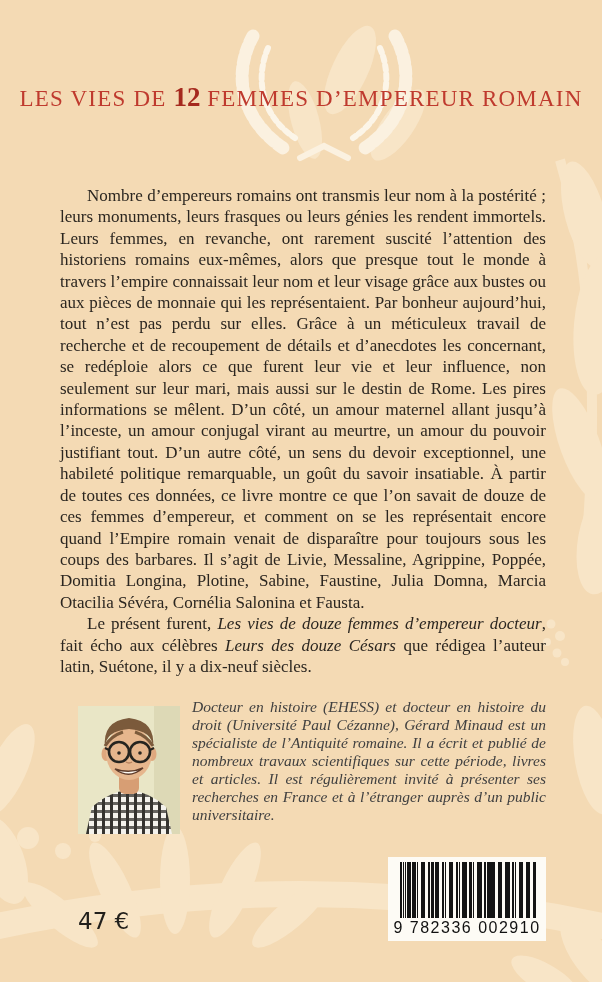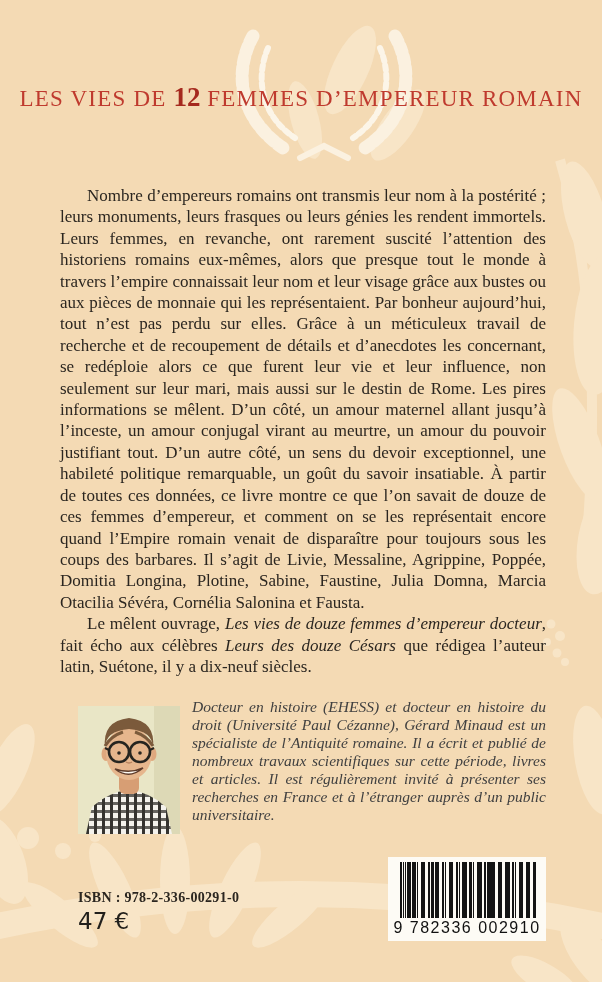--- a/index.html
+++ b/index.html
@@ -126,21 +126,21 @@
     <ellipse cx="590" cy="955" rx="18" ry="45" fill="#f8e5c7" transform="rotate(-35 590 955)"></ellipse>
     <ellipse cx="545" cy="978" rx="14" ry="38" fill="#f8e5c7" transform="rotate(-60 545 978)"></ellipse>
   </svg>
 
   <div class="title-block">
     <div class="title-line"><span>LES VIES DE </span><span class="title-number">12</span><span> FEMMES D’EMPEREUR ROMAIN</span></div>
   </div>
 
   <div class="synopsis">
     <p>Nombre d’empereurs romains ont transmis leur nom à la postérité ; leurs monuments, leurs frasques ou leurs génies les rendent immortels. Leurs femmes, en revanche, ont rarement suscité l’attention des historiens romains eux-mêmes, alors que presque tout le monde à travers l’empire connaissait leur nom et leur visage grâce aux bustes ou aux pièces de monnaie qui les représentaient. Par bonheur aujourd’hui, tout n’est pas perdu sur elles. Grâce à un méticuleux travail de recherche et de recoupement de détails et d’anecdotes les concernant, se redéploie alors ce que furent leur vie et leur influence, non seulement sur leur mari, mais aussi sur le destin de Rome. Les pires informations se mêlent. D’un côté, un amour maternel allant jusqu’à l’inceste, un amour conjugal virant au meurtre, un amour du pouvoir justifiant tout. D’un autre côté, un sens du devoir exceptionnel, une habileté politique remarquable, un goût du savoir insatiable. À partir de toutes ces données, ce livre montre ce que l’on savait de douze de ces femmes d’empereur, et comment on se les représentait encore quand l’Empire romain venait de disparaître pour toujours sous les coups des barbares. Il s’agit de Livie, Messaline, Agrippine, Poppée, Domitia Longina, Plotine, Sabine, Faustine, Julia Domna, Marcia Otacilia Sévéra, Cornélia Salonina et Fausta.</p>
-    <p><span>Le mêlent ouvrage, </span><span class="ital">Les vies de douze femmes d’empereur docteur</span><span>, fait écho aux célèbres </span><span class="ital">Leurs des douze Césars</span><span> que rédigea l’auteur latin, Suétone, il y a dix-neuf siècles.</span></p>
+    <p><span>Le présent furent, </span><span class="ital">Les vies de douze femmes d’empereur docteur</span><span>, fait écho aux célèbres </span><span class="ital">Leurs des douze Césars</span><span> que rédigea l’auteur latin, Suétone, il y a dix-neuf siècles.</span></p>
   </div>
 
   <div class="author-section">
     <svg class="author-photo" viewBox="0 0 102 128" xmlns="http://www.w3.org/2000/svg" aria-hidden="true">
       <defs>
         <pattern id="plaid" width="8" height="8" patternUnits="userSpaceOnUse">
           <rect width="8" height="8" fill="#f4f2ec"></rect>
           <rect x="0" y="0" width="3" height="8" fill="#35332f"></rect>
           <rect x="0" y="0" width="8" height="3" fill="#35332f" opacity="0.75"></rect>
         </pattern>
@@ -158,21 +158,20 @@
       <circle cx="62" cy="46" r="10" fill="none" stroke="#26241f" stroke-width="2.6"></circle>
       <path d="M50,44 L53,44 M31,44 L27,42 M72,44 L76,42" stroke="#26241f" stroke-width="2" fill="none"></path>
       <circle cx="41" cy="47" r="1.8" fill="#2a2620"></circle>
       <circle cx="62" cy="47" r="1.8" fill="#2a2620"></circle>
       <path d="M37,63 Q51,74 65,62 Q52,68 37,63 Z" fill="#fdf9f2" stroke="#5d3b2a" stroke-width="1.4"></path>
       <path d="M48,56 Q51,58 54,56" stroke="#b5815c" stroke-width="1.4" fill="none"></path>
     </svg>
     <div class="author-bio">Docteur en histoire (EHESS) et docteur en histoire du droit (Université Paul Cézanne), Gérard Minaud est un spécialiste de l’Antiquité romaine. Il a écrit et publié de nombreux travaux scientifiques sur cette période, livres et articles. Il est régulièrement invité à présenter ses recherches en France et à l’étranger auprès d’un public universitaire.</div>
   </div>
 
-  <div class="isbn">ISBN : 978-2-336-00291-0</div>
   <div class="price">47 €</div>
 
   <div class="barcode">
     <div class="barcode-bars"></div>
     <div class="barcode-digits">9 782336 002910</div>
   </div>
 
 </div>
 
 </body></html>

